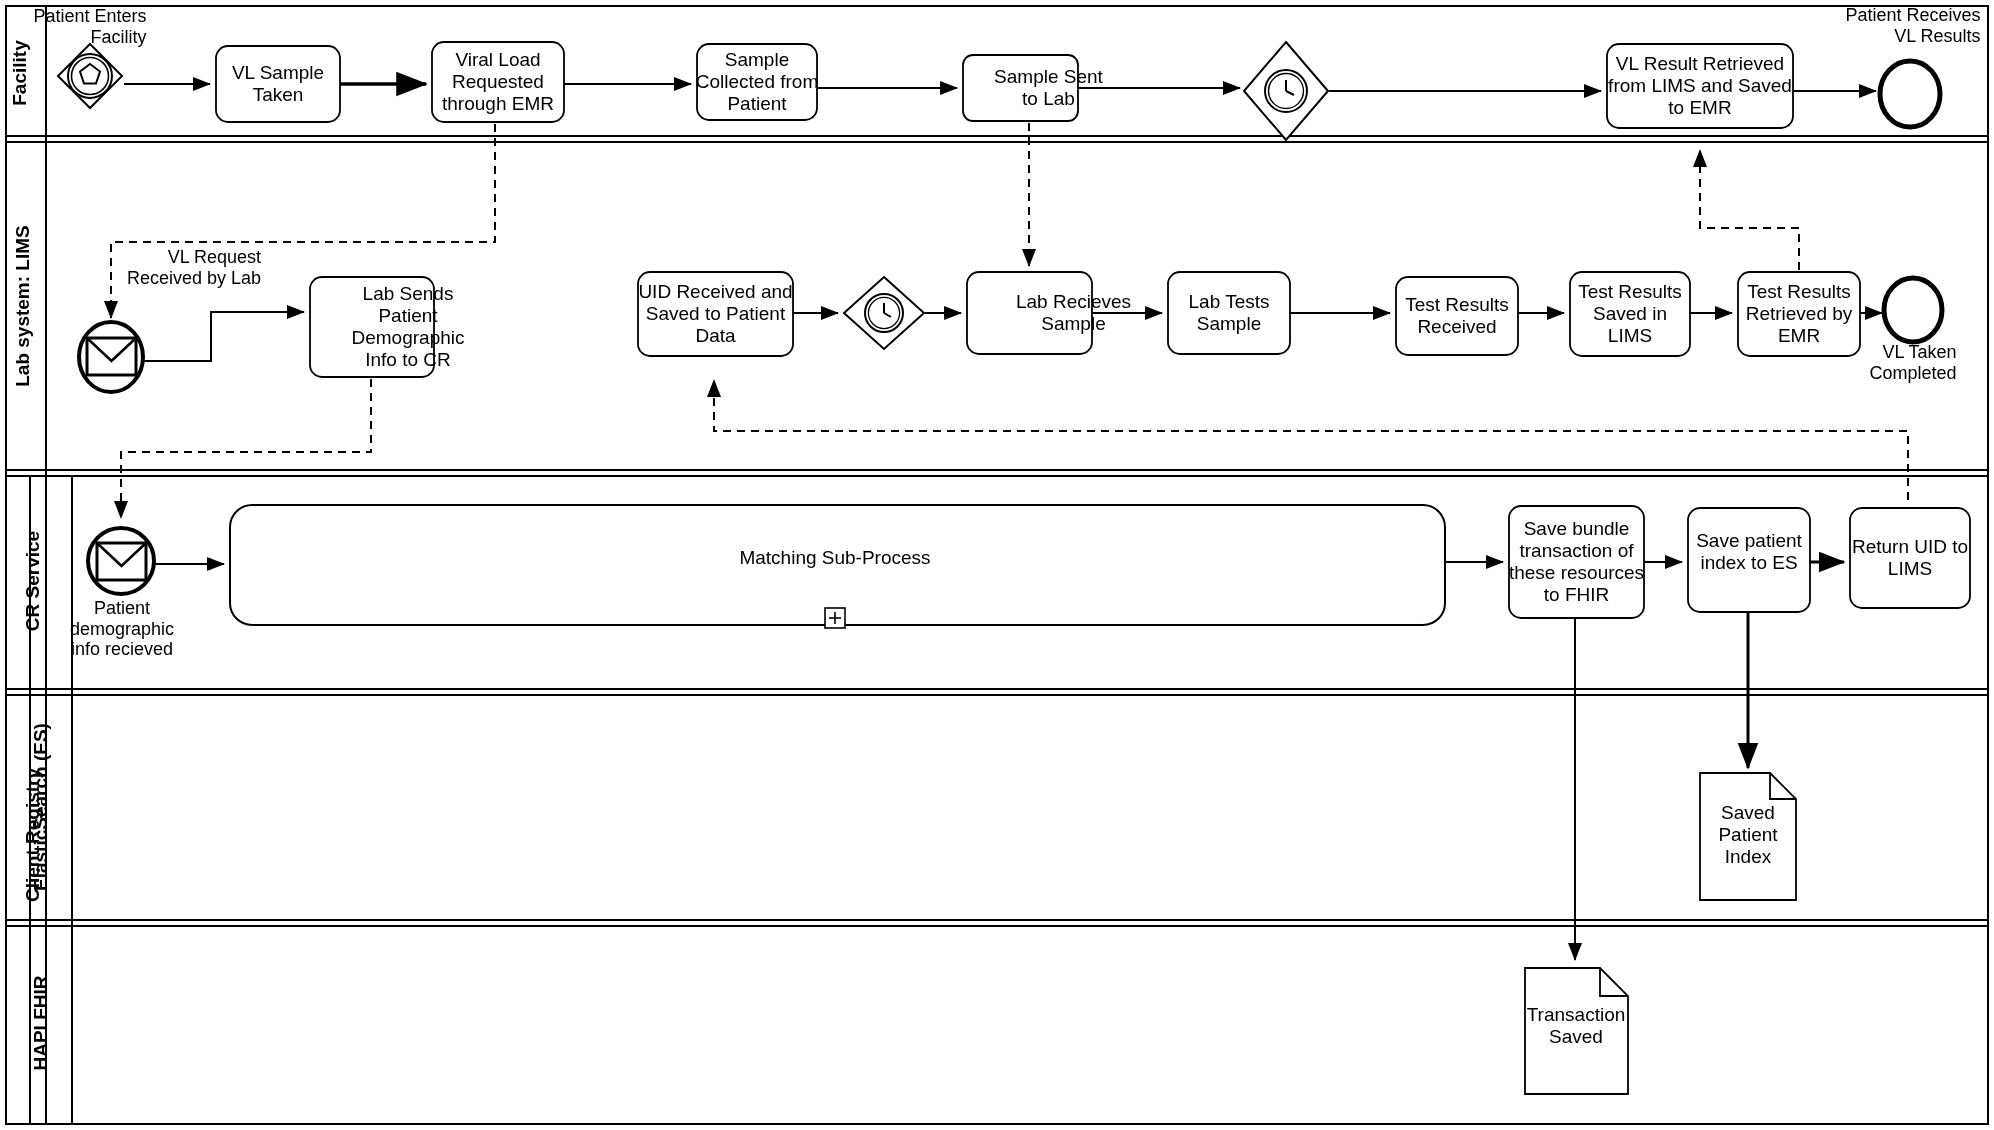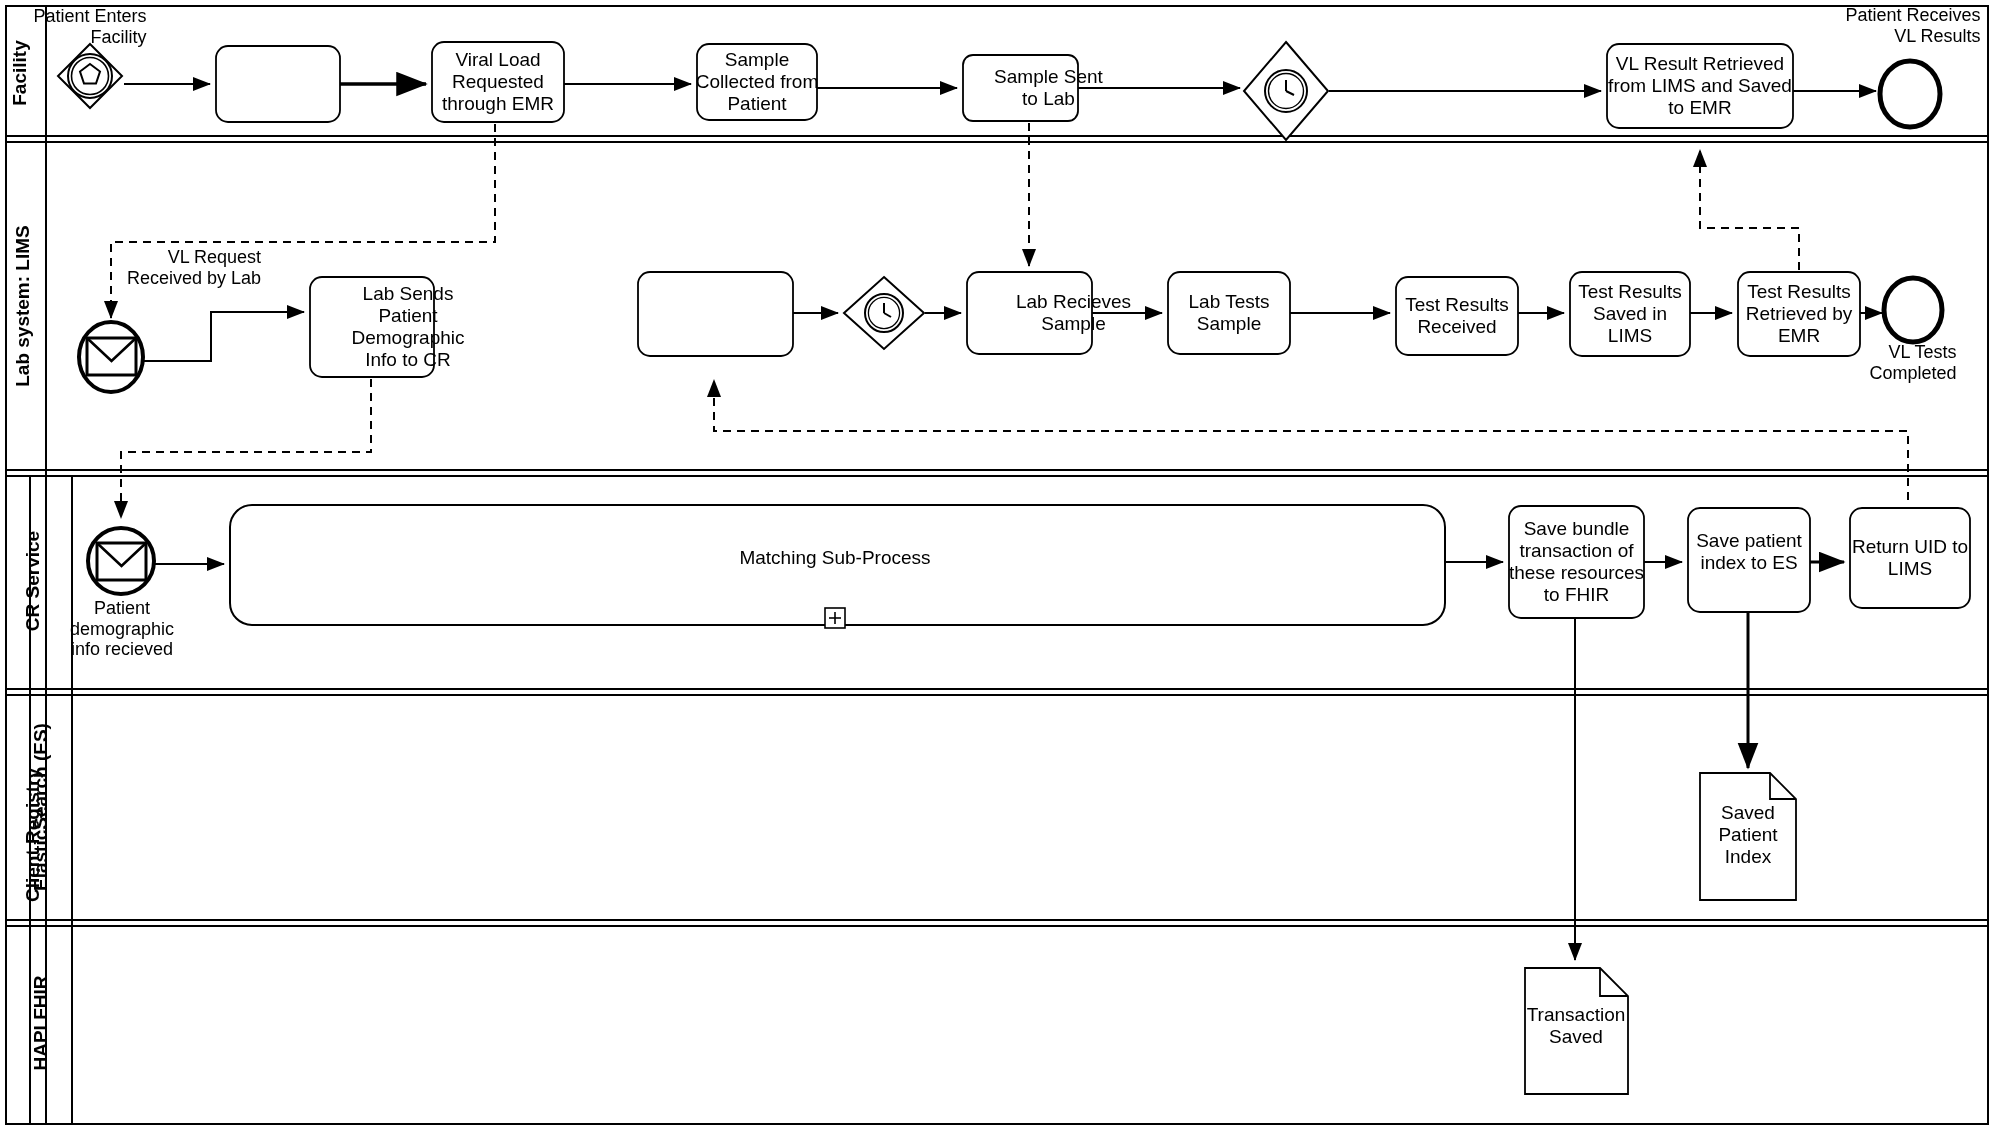--- a/index.html
+++ b/index.html
@@ -186,53 +186,58 @@
 
 <div class="lane-title" style="left:-45px;top:62px;width:130px;height:22px;transform:rotate(-90deg);">Facility</div>
 <div class="lane-title" style="left:-92px;top:295px;width:230px;height:22px;transform:rotate(-90deg);">Lab system: LIMS</div>
 <div class="lane-title" style="left:-28px;top:570px;width:122px;height:22px;transform:rotate(-90deg);">CR Service</div>
 <div class="lane-title" style="left:-49px;top:796px;width:180px;height:22px;transform:rotate(-90deg);">ElasticSearch (ES)</div>
 <div class="lane-title" style="left:-34px;top:1012px;width:150px;height:22px;transform:rotate(-90deg);">HAPI FHIR</div>
 <div class="lane-title" style="left:-47px;top:824px;width:160px;height:22px;transform:rotate(-90deg);">Client Registry</div>
 
 <div class="lbl evt-lbl" style="left:28px;top:6px;width:124px;height:42px;white-space:pre-line;">Patient Enters
 Facility</div>
+<div class="lbl task-lbl" style="left:216px;top:46px;width:124px;height:76px;white-space:pre-line;">VL Sample
+Taken</div>
 <div class="lbl task-lbl" style="left:432px;top:42px;width:132px;height:80px;white-space:pre-line;">Viral Load
 Requested
 through EMR</div>
 <div class="lbl task-lbl" style="left:693px;top:44px;width:128px;height:76px;white-space:pre-line;">Sample
 Collected from
 Patient</div>
 <div class="lbl task-lbl" style="left:963px;top:55px;width:115px;height:66px;white-space:pre-line;margin-left:28px;">Sample Sent
 to Lab</div>
 <div class="lbl task-lbl" style="left:1607px;top:44px;width:186px;height:84px;white-space:pre-line;">VL Result Retrieved
 from LIMS and Saved
 to EMR</div>
 <div class="lbl evt-lbl" style="left:1838px;top:4px;width:150px;height:44px;white-space:pre-line;">Patient Receives
 VL Results</div>
 
 <div class="lbl evt-lbl" style="left:92px;top:246px;width:204px;height:44px;white-space:pre-line;">VL Request
 Received by Lab</div>
 <div class="lbl task-lbl" style="left:310px;top:277px;width:124px;height:100px;white-space:pre-line;padding-left:36px;">Lab Sends
 Patient
 Demographic
 Info to CR</div>
+<div class="lbl task-lbl" style="left:634px;top:272px;width:163px;height:84px;white-space:pre-line;">UID Received and
+Saved to Patient
+Data</div>
 <div class="lbl task-lbl" style="left:967px;top:272px;width:125px;height:82px;white-space:pre-line;padding-left:44px;">Lab Recieves
 Sample</div>
 <div class="lbl task-lbl" style="left:1168px;top:272px;width:122px;height:82px;white-space:pre-line;">Lab Tests
 Sample</div>
 <div class="lbl task-lbl" style="left:1396px;top:277px;width:122px;height:78px;white-space:pre-line;">Test Results
 Received</div>
 <div class="lbl task-lbl" style="left:1570px;top:272px;width:120px;height:84px;white-space:pre-line;">Test Results
 Saved in
 LIMS</div>
 <div class="lbl task-lbl" style="left:1738px;top:272px;width:122px;height:84px;white-space:pre-line;">Test Results
 Retrieved by
 EMR</div>
-<div class="lbl evt-lbl" style="left:1843px;top:340px;width:140px;height:46px;white-space:pre-line;">VL Tests
+<div class="lbl evt-lbl" style="left:1843px;top:340px;width:140px;height:46px;white-space:pre-line;">VL Taken
 Completed</div>
 
 <div class="lbl small-lbl" style="left:42px;top:596px;width:160px;height:66px;white-space:pre-line;">Patient
 demographic
 info recieved</div>
 <div class="lbl sub-lbl" style="left:640px;top:545px;width:390px;height:26px;">Matching Sub-Process</div>
 <div class="lbl task-lbl" style="left:1507px;top:506px;width:139px;height:112px;white-space:pre-line;">Save bundle
 transaction of
 these resources
 to FHIR</div>

